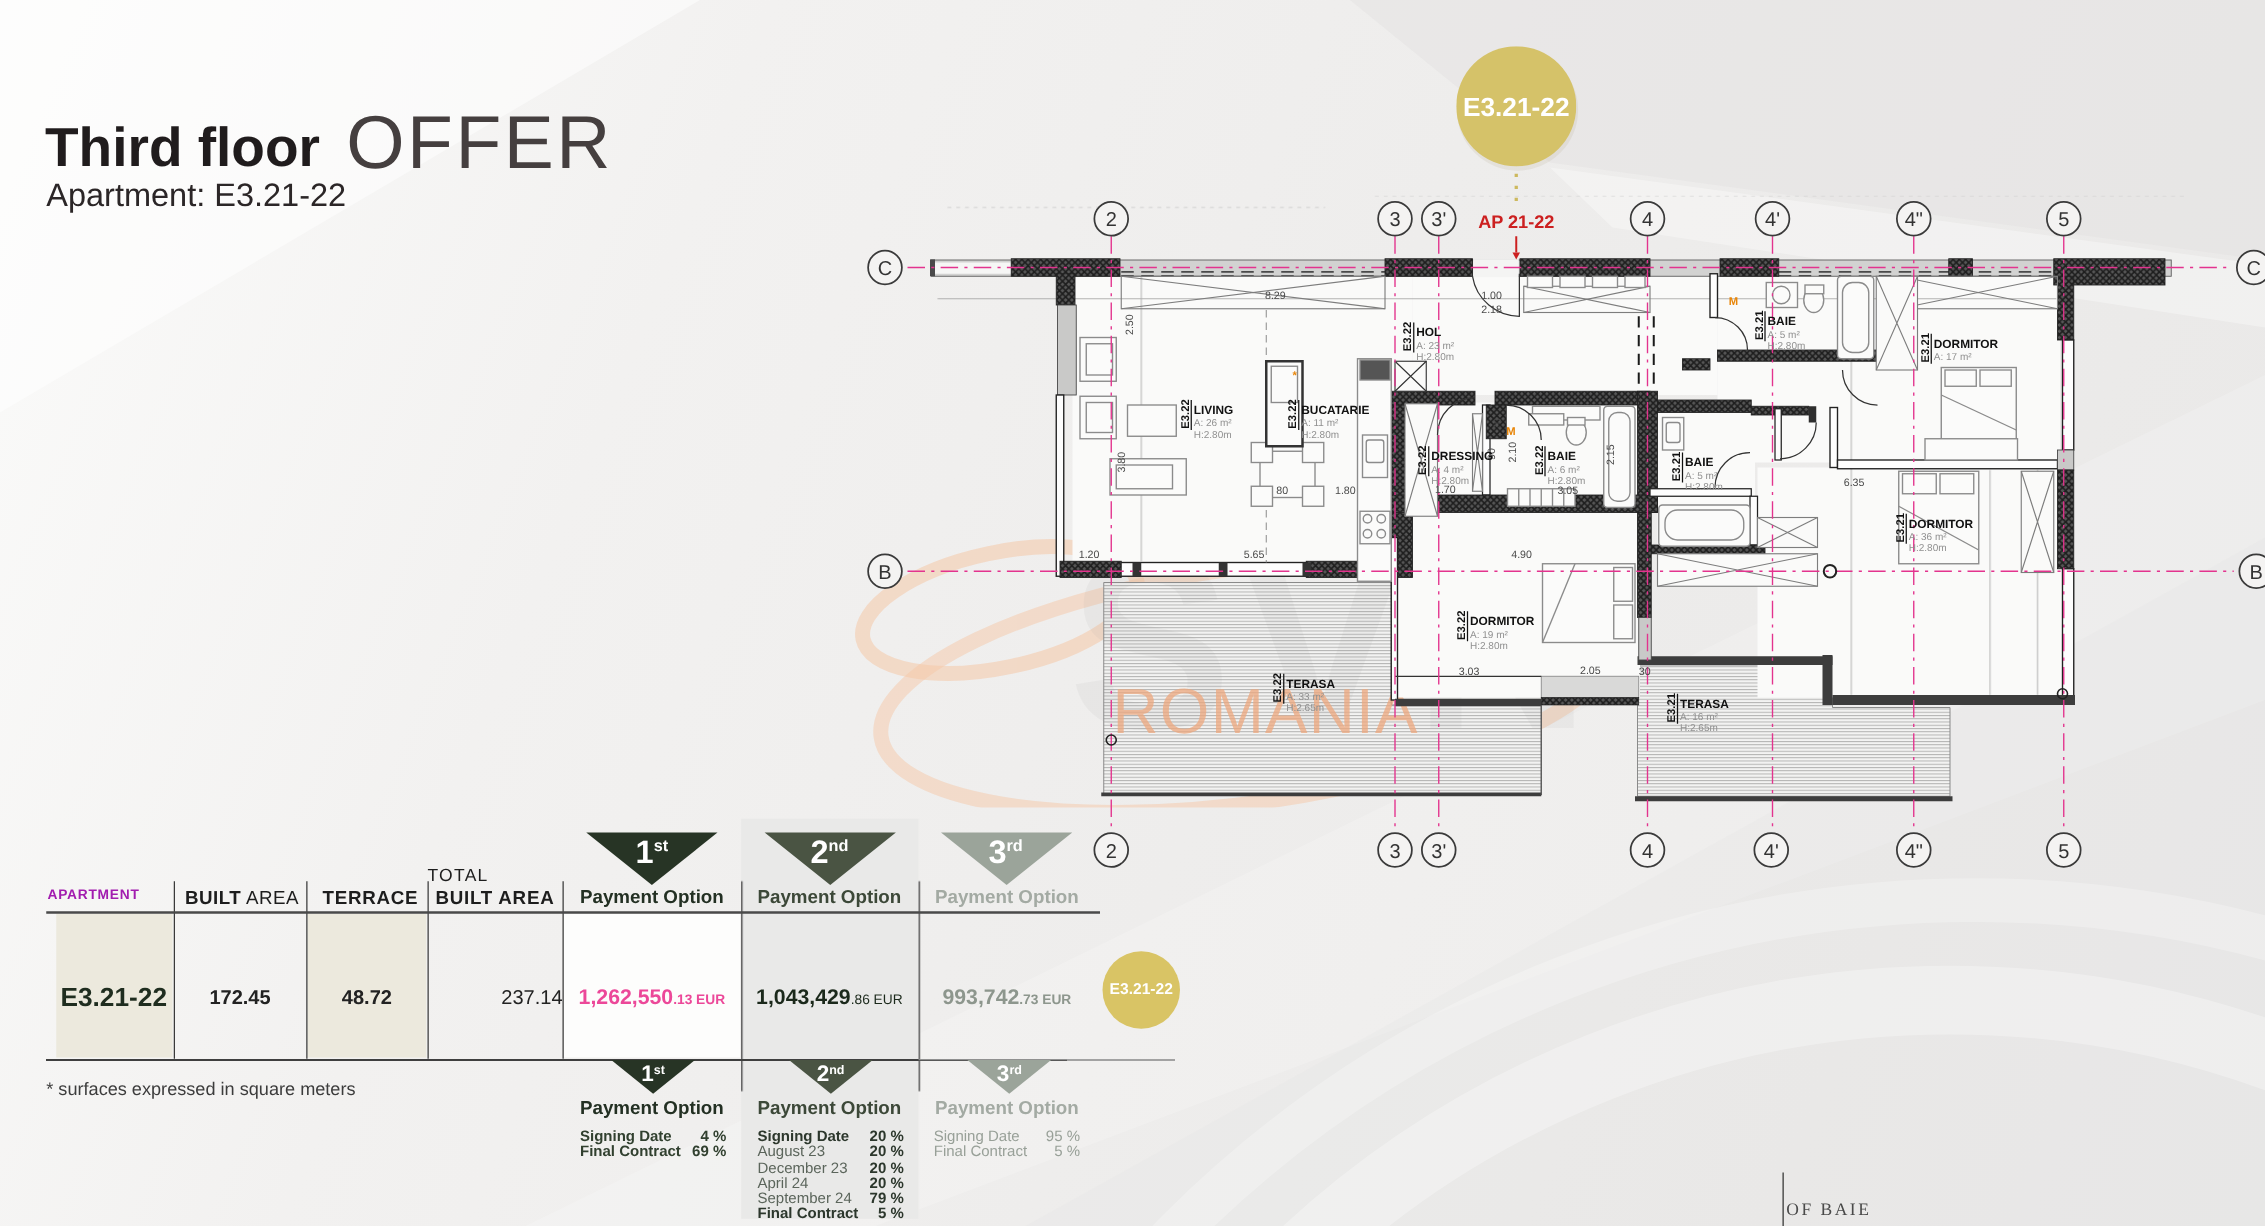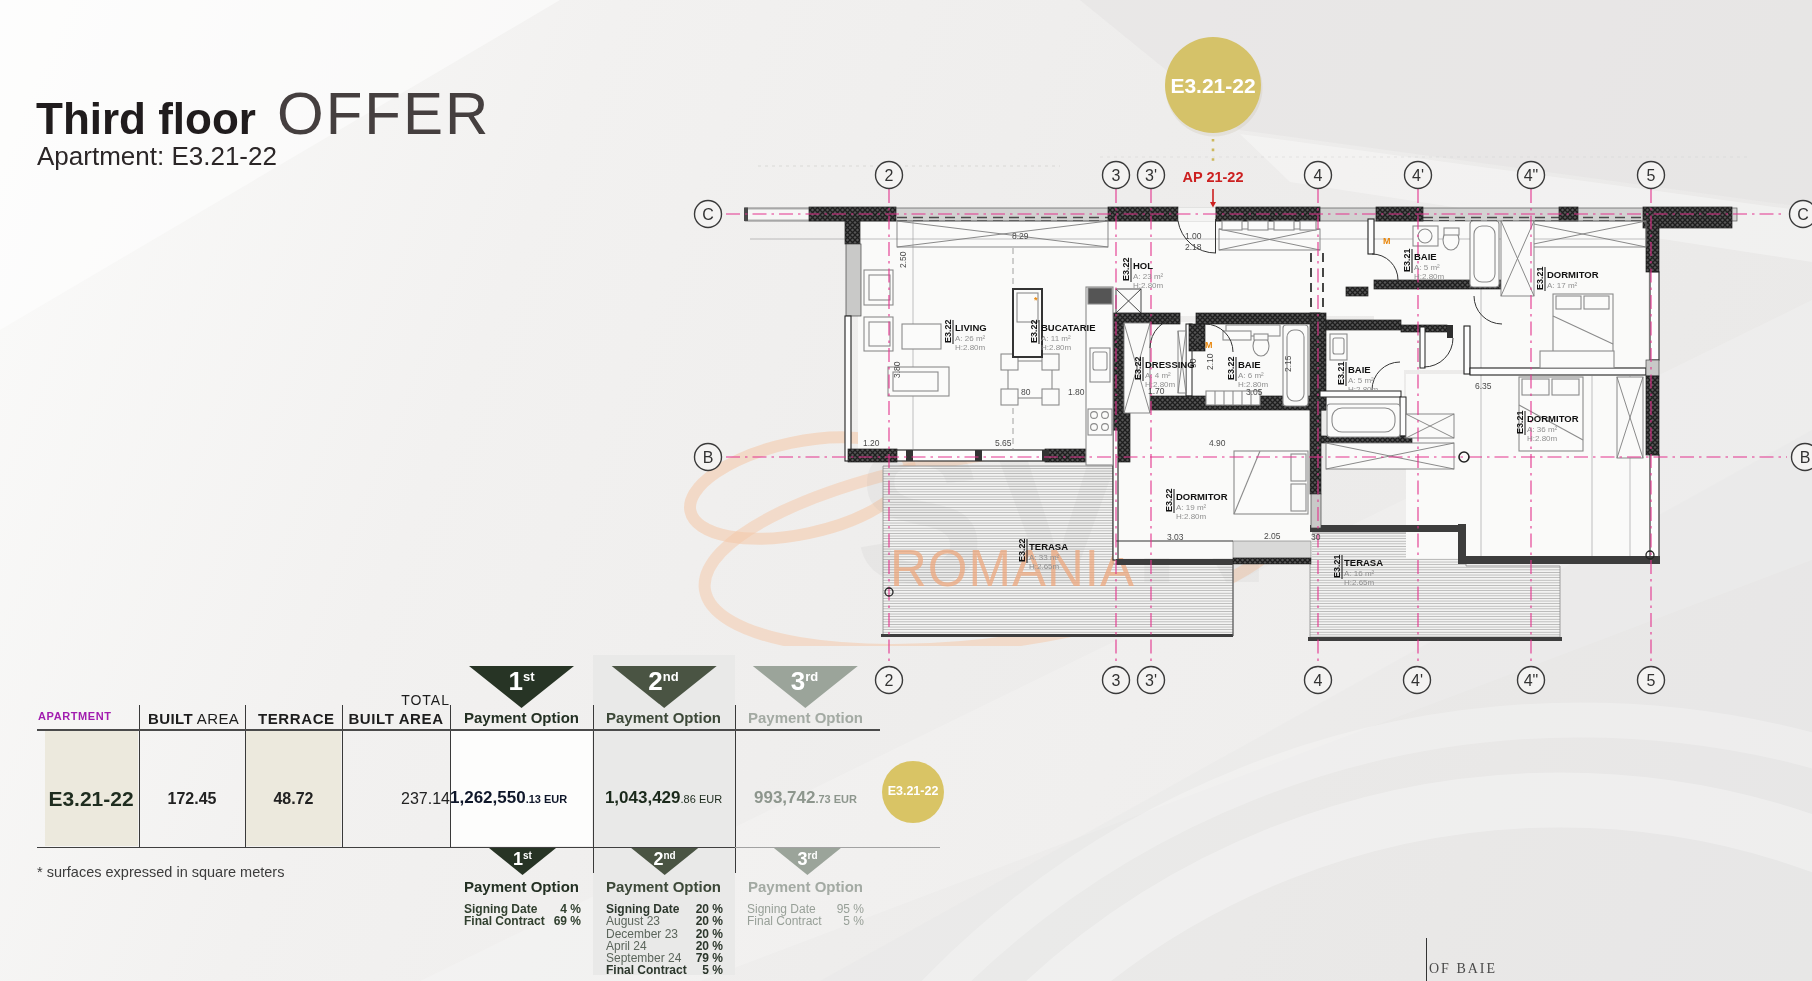--- a/index.html
+++ b/index.html
@@ -533,31 +533,31 @@
   <polygon points="151.7,6 256.7,6 204.2,48" fill="#4a5443"></polygon>
   <polygon points="292.8,6 397.8,6 345.3,48" fill="#9ba49a"></polygon>
 </svg>
 <div class="abs" style="left:469px;top:666px;width:105px;text-align:center;color:#fff"><span style="font-size:26px;font-weight:bold">1</span><span style="font-size:13px;font-weight:bold;vertical-align:9px">st</span></div>
 <div class="abs" style="left:611px;top:666px;width:105px;text-align:center;color:#fff"><span style="font-size:26px;font-weight:bold">2</span><span style="font-size:13px;font-weight:bold;vertical-align:9px">nd</span></div>
 <div class="abs" style="left:752px;top:666px;width:105px;text-align:center;color:#fff"><span style="font-size:26px;font-weight:bold">3</span><span style="font-size:13px;font-weight:bold;vertical-align:9px">rd</span></div>
 
 <div class="abs" style="left:38px;top:710px;font-size:11px;font-weight:bold;color:#a21caf;letter-spacing:0.6px">APARTMENT</div>
 <div class="abs" style="left:148px;top:710px;font-size:15px;color:#1d1d1d;letter-spacing:0.4px"><b>BUILT</b> AREA</div>
 <div class="abs" style="left:258px;top:710px;font-size:15px;font-weight:bold;color:#1d1d1d;letter-spacing:0.6px">TERRACE</div>
-<div class="abs" style="left:342px;top:692px;width:108px;text-align:right;font-size:14px;color:#1d1d1d;letter-spacing:1px">TOTAL</div>
+<div class="abs" style="left:342px;top:692px;width:108px;text-align:left;font-size:14px;color:#1d1d1d;letter-spacing:1px">TOTAL</div>
 <div class="abs" style="left:342px;top:710px;width:108px;text-align:center;font-size:15px;font-weight:bold;color:#1d1d1d;letter-spacing:0.6px">BUILT AREA</div>
 <div class="abs" style="left:450px;top:709px;width:143px;text-align:center;font-size:15px;font-weight:bold;color:#233023">Payment Option</div>
 <div class="abs" style="left:593px;top:709px;width:141px;text-align:center;font-size:15px;font-weight:bold;color:#3c4838">Payment Option</div>
 <div class="abs" style="left:735px;top:709px;width:141px;text-align:center;font-size:15px;font-weight:bold;color:#a3aaa3">Payment Option</div>
 
 <div class="abs" style="left:44px;top:787px;width:94px;text-align:center;font-size:21px;font-weight:bold;color:#1f2d1f">E3.21-22</div>
 <div class="abs" style="left:139px;top:790px;width:106px;text-align:center;font-size:16px;font-weight:bold;color:#222">172.45</div>
 <div class="abs" style="left:246px;top:790px;width:95px;text-align:center;font-size:16px;font-weight:bold;color:#222">48.72</div>
 <div class="abs" style="left:342px;top:790px;width:108px;text-align:right;font-size:16px;font-weight:normal;color:#222">237.14</div>
-<div class="abs" style="left:450px;top:788px;width:143px;color:#0f172a"><span style="font-size:17px;font-weight:bold">1,262,550</span><span style="font-size:11px;font-weight:bold">.13 EUR</span></div>
+<div class="abs" style="left:450px;top:788px;width:143px;text-align:center;color:#ec4899"><span style="font-size:17px;font-weight:bold">1,262,550</span><span style="font-size:11px;font-weight:bold">.13 EUR</span></div>
 <div class="abs" style="left:593px;top:788px;width:141px;text-align:center;color:#1b291b"><span style="font-size:17px;font-weight:bold">1,043,429</span><span style="font-size:11px;font-weight:normal">.86 EUR</span></div>
 <div class="abs" style="left:735px;top:788px;width:141px;text-align:center;color:#8d968d"><span style="font-size:17px;font-weight:bold">993,742</span><span style="font-size:11px;font-weight:bold">.73 EUR</span></div>
 
 <div class="abs" style="left:882px;top:761px;width:62px;height:62px;border-radius:50%;background:#d9c465"></div>
 <div class="abs" style="left:882px;top:784px;width:62px;text-align:center;font-size:12.5px;font-weight:bold;color:#fff">E3.21-22</div>
 
 <div class="abs" style="left:37px;top:864px;font-size:14.5px;color:#3c3c3c">* surfaces expressed in square meters</div>
 
 <svg class="abs" style="left:480px;top:846px" width="370" height="40" viewBox="0 0 370 40">
   <polygon points="9,2 76,2 42.5,29" fill="#273425"></polygon>

